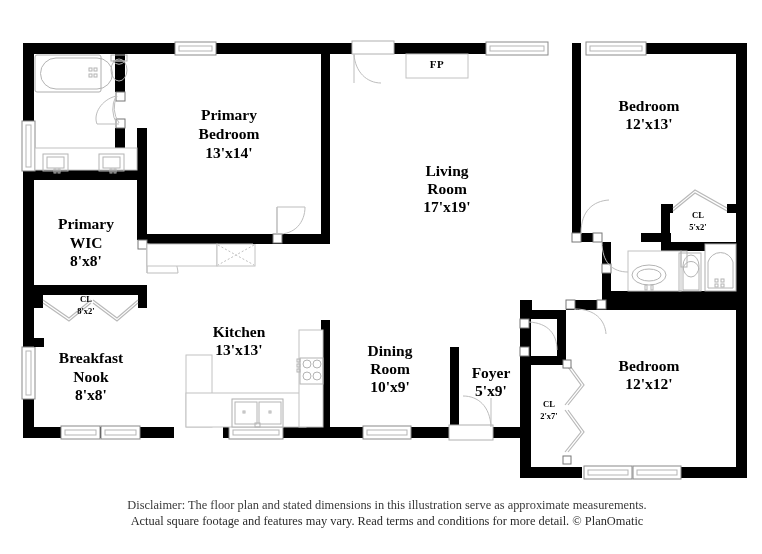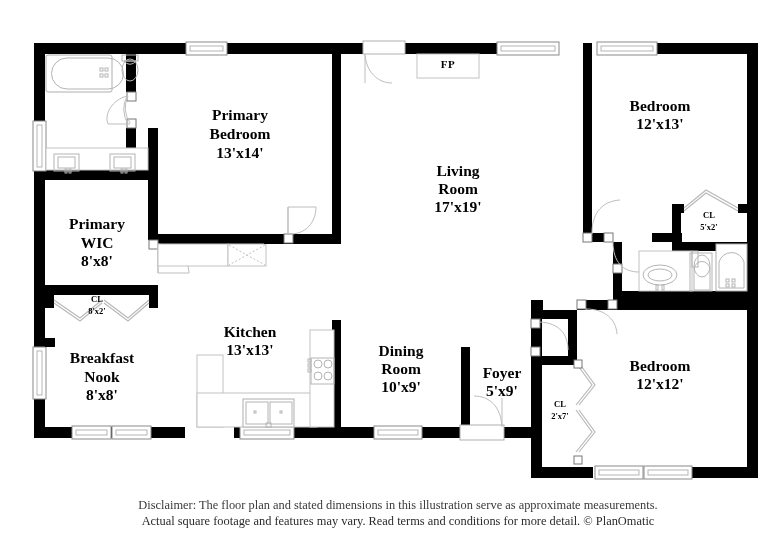--- a/index.html
+++ b/index.html
@@ -9,21 +9,21 @@
   }
   body {
     width: 762px;
     height: 554px;
     font-family: "Liberation Serif", serif;
     position: relative;
     overflow: hidden;
   }
   #plan-root {
     position: absolute;
-    left: 12px; top: 0;
+    left: 1px; top: 0;
     width: 662px;
     height: 554px;
   }
   svg.floorplan {
     display: block;
     width: 762px;
     height: 554px;
   }
   .room-label {
     font-family: "Liberation Serif", serif;

